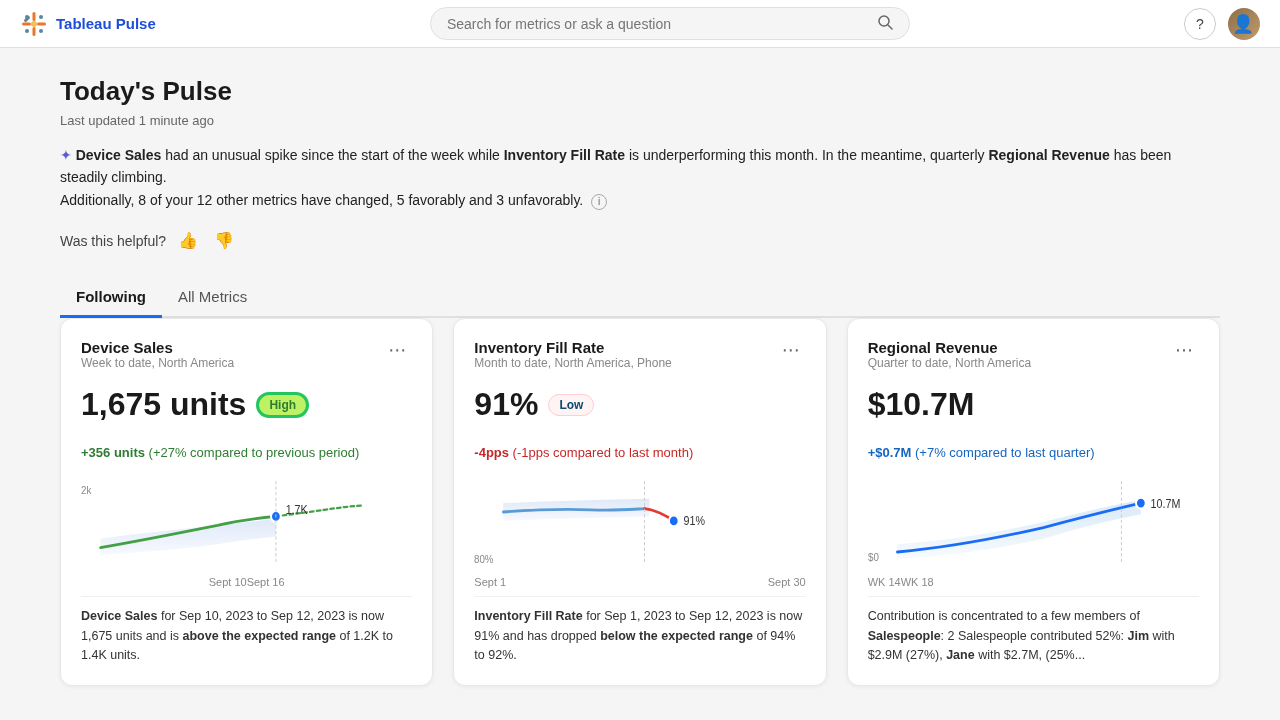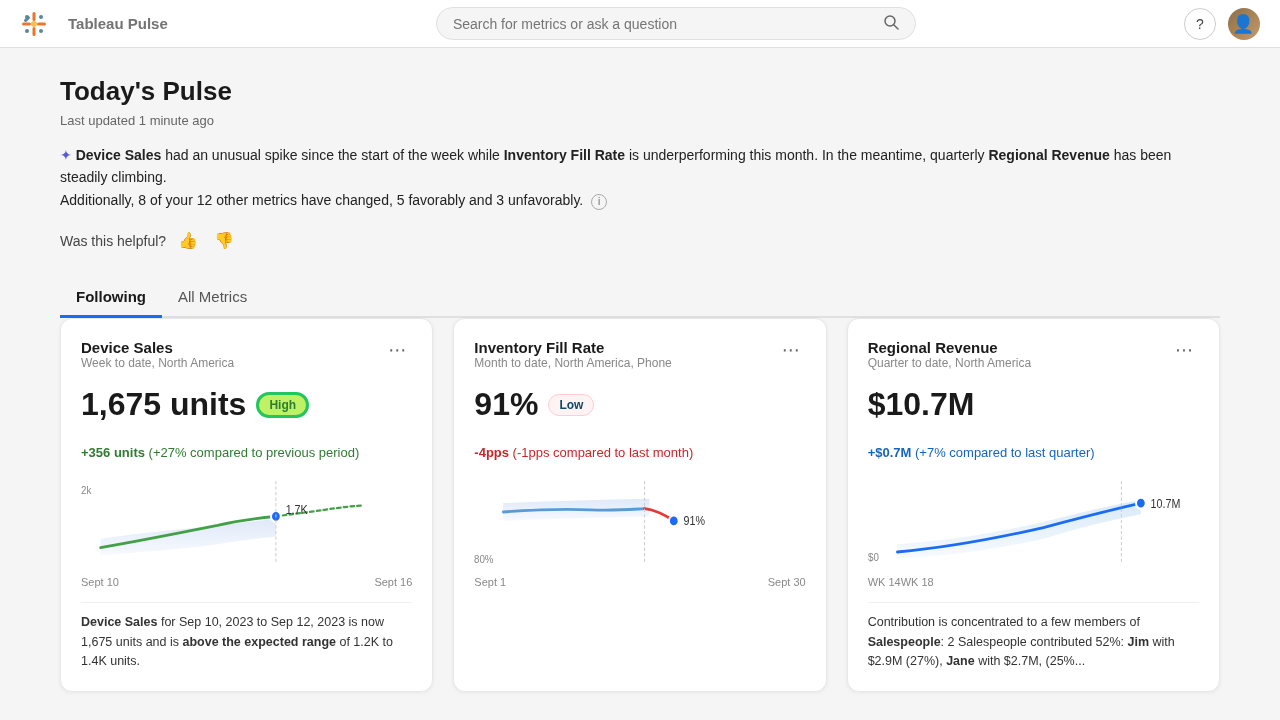--- a/index.html
+++ b/index.html
@@ -11,24 +11,24 @@
       border-bottom: 1px solid #e0e0e0;
       display: flex;
       align-items: center;
       padding: 0 20px;
       height: 48px;
       gap: 16px;
     }
     .logo-area {
       display: flex;
       align-items: center;
-      gap: 20px;
+      gap: 8px;
       font-weight: 600;
       font-size: 15px;
-      color: #737373;
+      color: #1d4ed8;
       white-space: nowrap;
     }
     .logo-icon {
       width: 28px;
       height: 28px;
     }
     .search-container {
       flex: 1;
       display: flex;
       justify-content: center;
@@ -230,21 +230,21 @@
     }
     .card-change-positive-blue {
       font-size: 13px;
       color: #1565c0;
       margin-bottom: 12px;
     }
     .card-description {
       font-size: 12.5px;
       color: #333;
       line-height: 1.55;
-      margin-top: 14px;
+      margin-top: 8px;
       padding-top: 10px;
       border-top: 1px solid #f0f0f0;
     }
 
     
     .chart-area {
       height: 100px;
       position: relative;
       margin-bottom: 4px;
     }
@@ -372,21 +372,21 @@
 
           <circle cx="200" cy="40" r="5" fill="#1a6cf5" stroke="#fff" stroke-width="2"></circle>
 
           <line x1="200" y1="8" x2="200" y2="82" stroke="#ccc" stroke-width="1" stroke-dasharray="3 2"></line>
 
           <text x="210" y="38" font-size="11" fill="#333" font-family="sans-serif">1.7K</text>
 
           <text x="0" y="20" font-size="10" fill="#888" font-family="sans-serif">2k</text>
         </svg>
       </div>
-      <div style="display:flex;justify-content:space-between;font-size:11px;color:#888;margin-bottom:4px;">
+      <div style="display:flex;justify-content:center;font-size:11px;color:#888;margin-bottom:4px;">
         <span>Sept 10</span>
         <span>Sept 16</span>
       </div>
       <div class="card-description">
         <strong>Device Sales</strong> for Sep 10, 2023  to  Sep 12, 2023 is now 1,675 units and is <strong>above the expected range</strong> of 1.2K to 1.4K units.
       </div>
     </div>
 
     <div class="card">
       <div class="card-header">
@@ -424,20 +424,23 @@
 
           <text x="215" y="48" font-size="11" fill="#333" font-family="sans-serif">91%</text>
 
           <text x="0" y="82" font-size="10" fill="#888" font-family="sans-serif">80%</text>
         </svg>
       </div>
       <div style="display:flex;justify-content:space-between;font-size:11px;color:#888;margin-bottom:4px;">
         <span>Sept 1</span>
         <span>Sept 30</span>
       </div>
+      <div class="card-description">
+        <strong>Inventory Fill Rate</strong> for Sep 1, 2023  to  Sep 12, 2023 is now 91% and has dropped <strong>below the expected range</strong> of 94% to 92%.
+      </div>
     </div>
 
     <div class="card">
       <div class="card-header">
         <div>
           <div class="card-title">Regional Revenue</div>
           <div class="card-subtitle">Quarter to date, North America</div>
         </div>
         <button class="card-menu-btn">⋯</button>
       </div>

